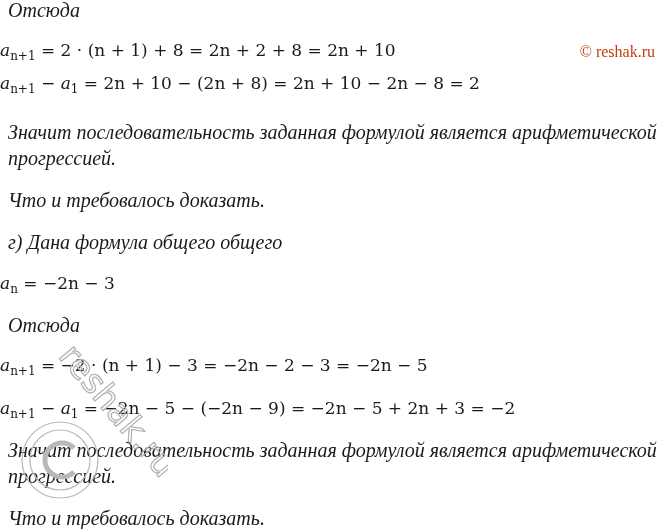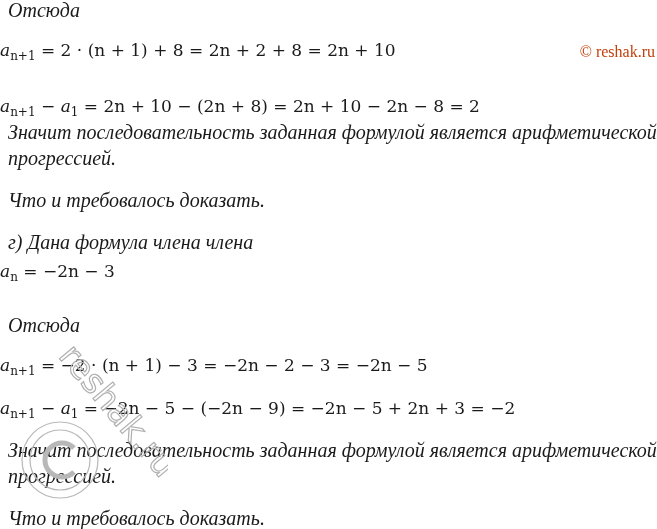--- a/index.html
+++ b/index.html
@@ -34,31 +34,31 @@
 <body>
 
 <div class="copyright">© reshak.ru</div>
 
 <div class="line" style="top:-1px">Отсюда</div>
 
 <div class="math" style="top:39px">
   <i>a</i><sub>n+1</sub><span> = 2 · (n + 1) + 8 = 2n + 2 + 8 = 2n + 10</span>
 </div>
 
-<div class="math" style="top:95px">
+<div class="math" style="top:72px">
   <i>a</i><sub>n+1</sub><span style="white-space:pre"> − </span><i>a</i><sub>1</sub><span> = 2n + 10 − (2n + 8) = 2n + 10 − 2n − 8 = 2</span>
 </div>
 
 <div class="line" style="top:121px">Значит последовательность заданная формулой является арифметической</div>
 <div class="line" style="top:147px">прогрессией.</div>
 <div class="line" style="top:189px">Что и требовалось доказать.</div>
 
-<div class="line" style="top:231px">г) Дана формула члена члена</div>
+<div class="line" style="top:231px">г) Дана формула общего общего</div>
 
-<div class="math" style="top:260px">
+<div class="math" style="top:272px">
   <i>a</i><sub>n</sub><span> = −2n − 3</span>
 </div>
 
 <div class="line" style="top:314px">Отсюда</div>
 
 <div class="math" style="top:354px">
   <i>a</i><sub>n+1</sub><span> = −2 · (n + 1) − 3 = −2n − 2 − 3 = −2n − 5</span>
 </div>
 
 <div class="math" style="top:397px">

